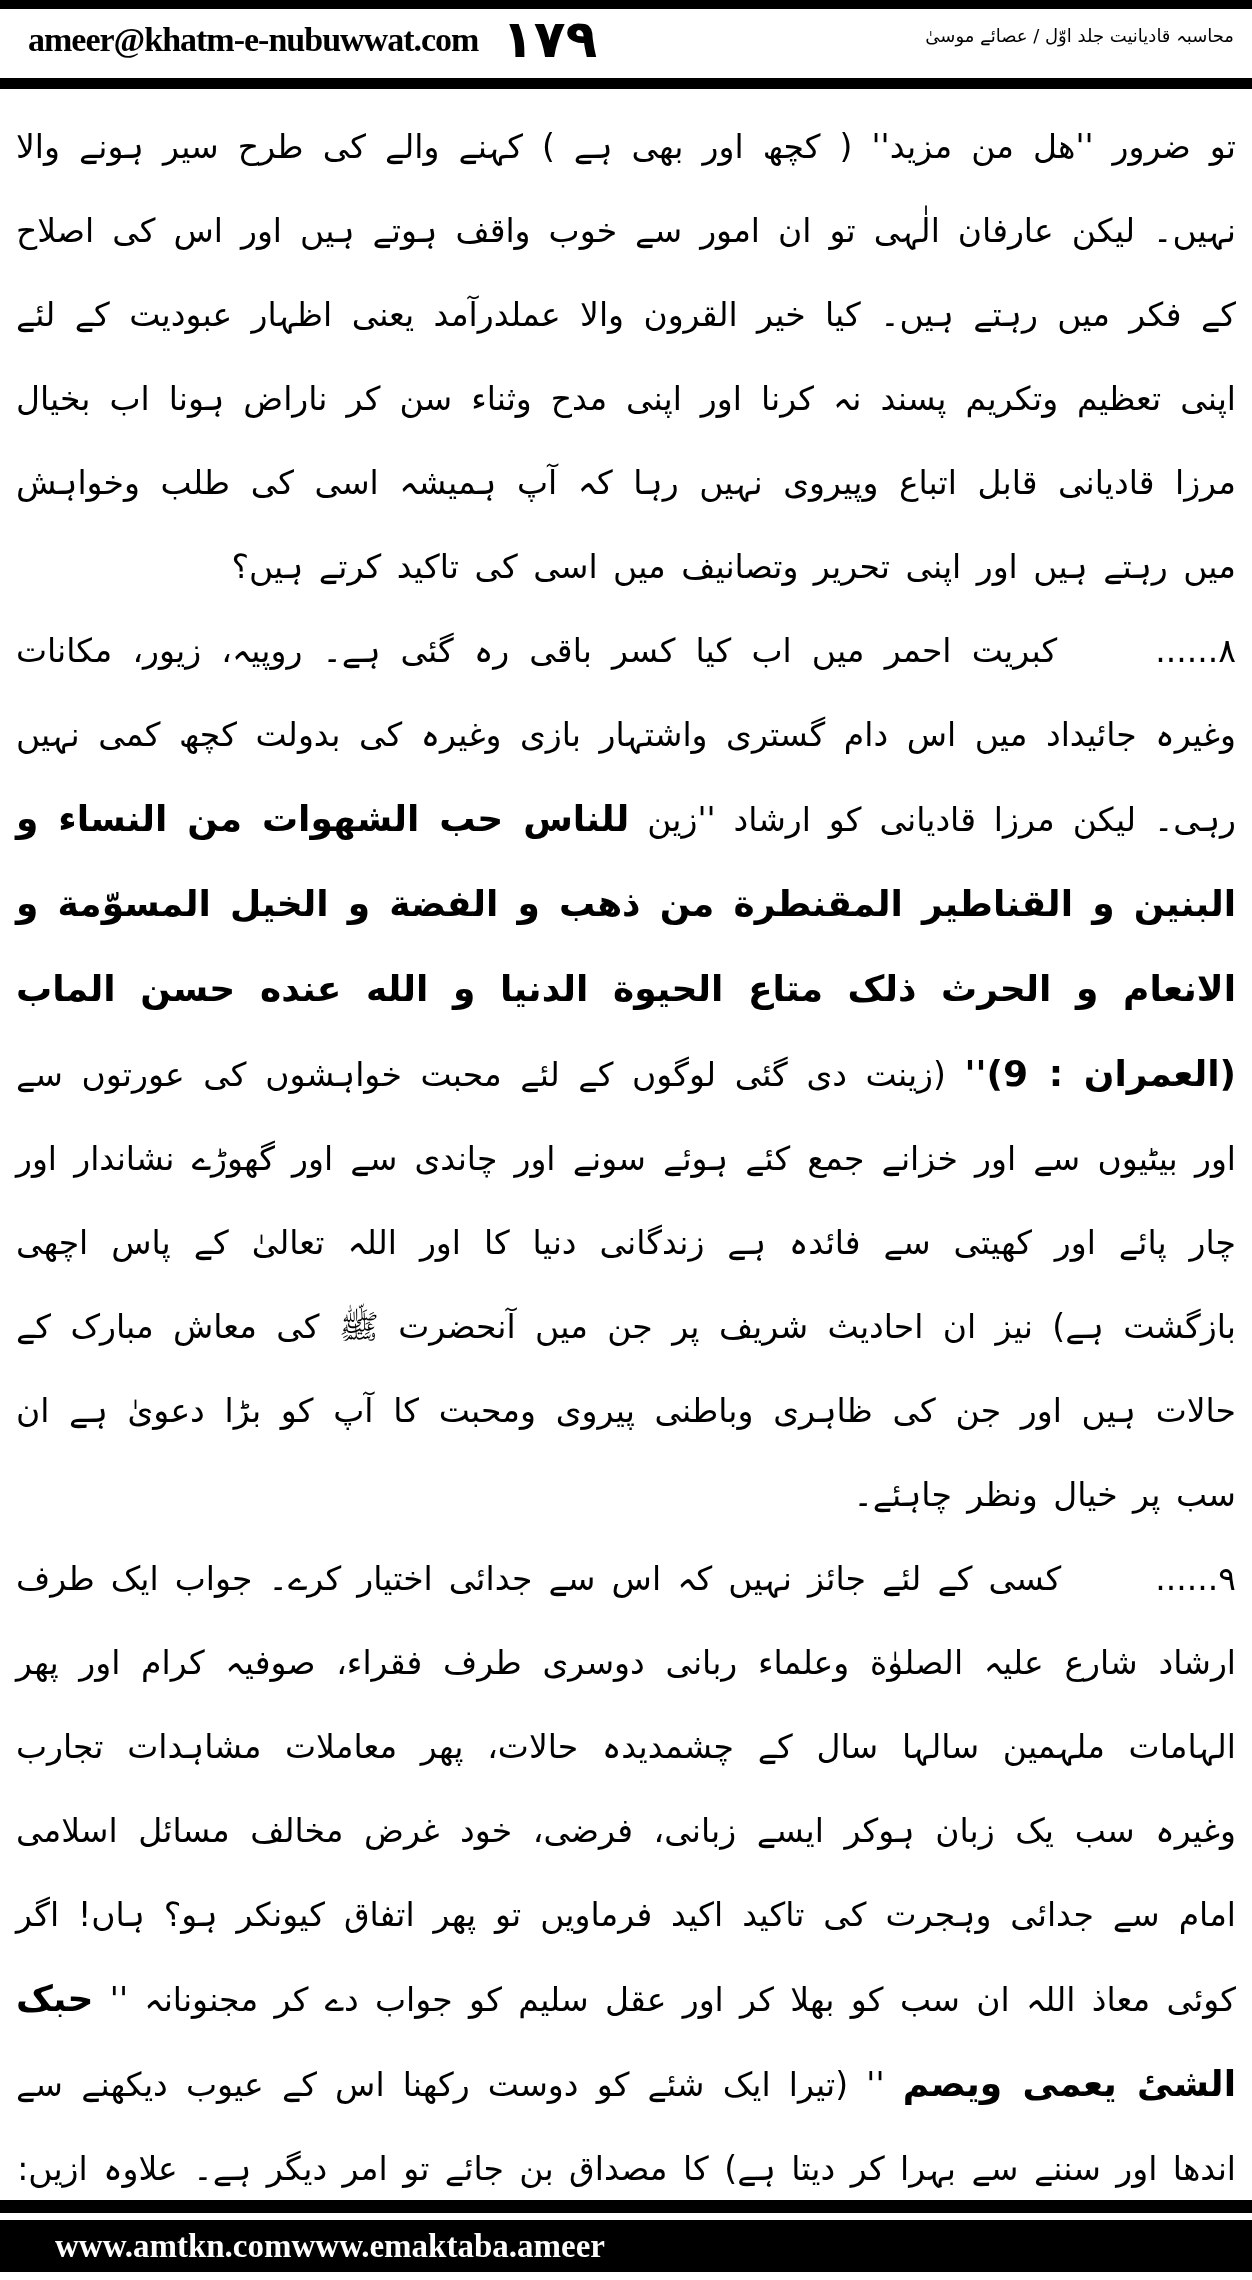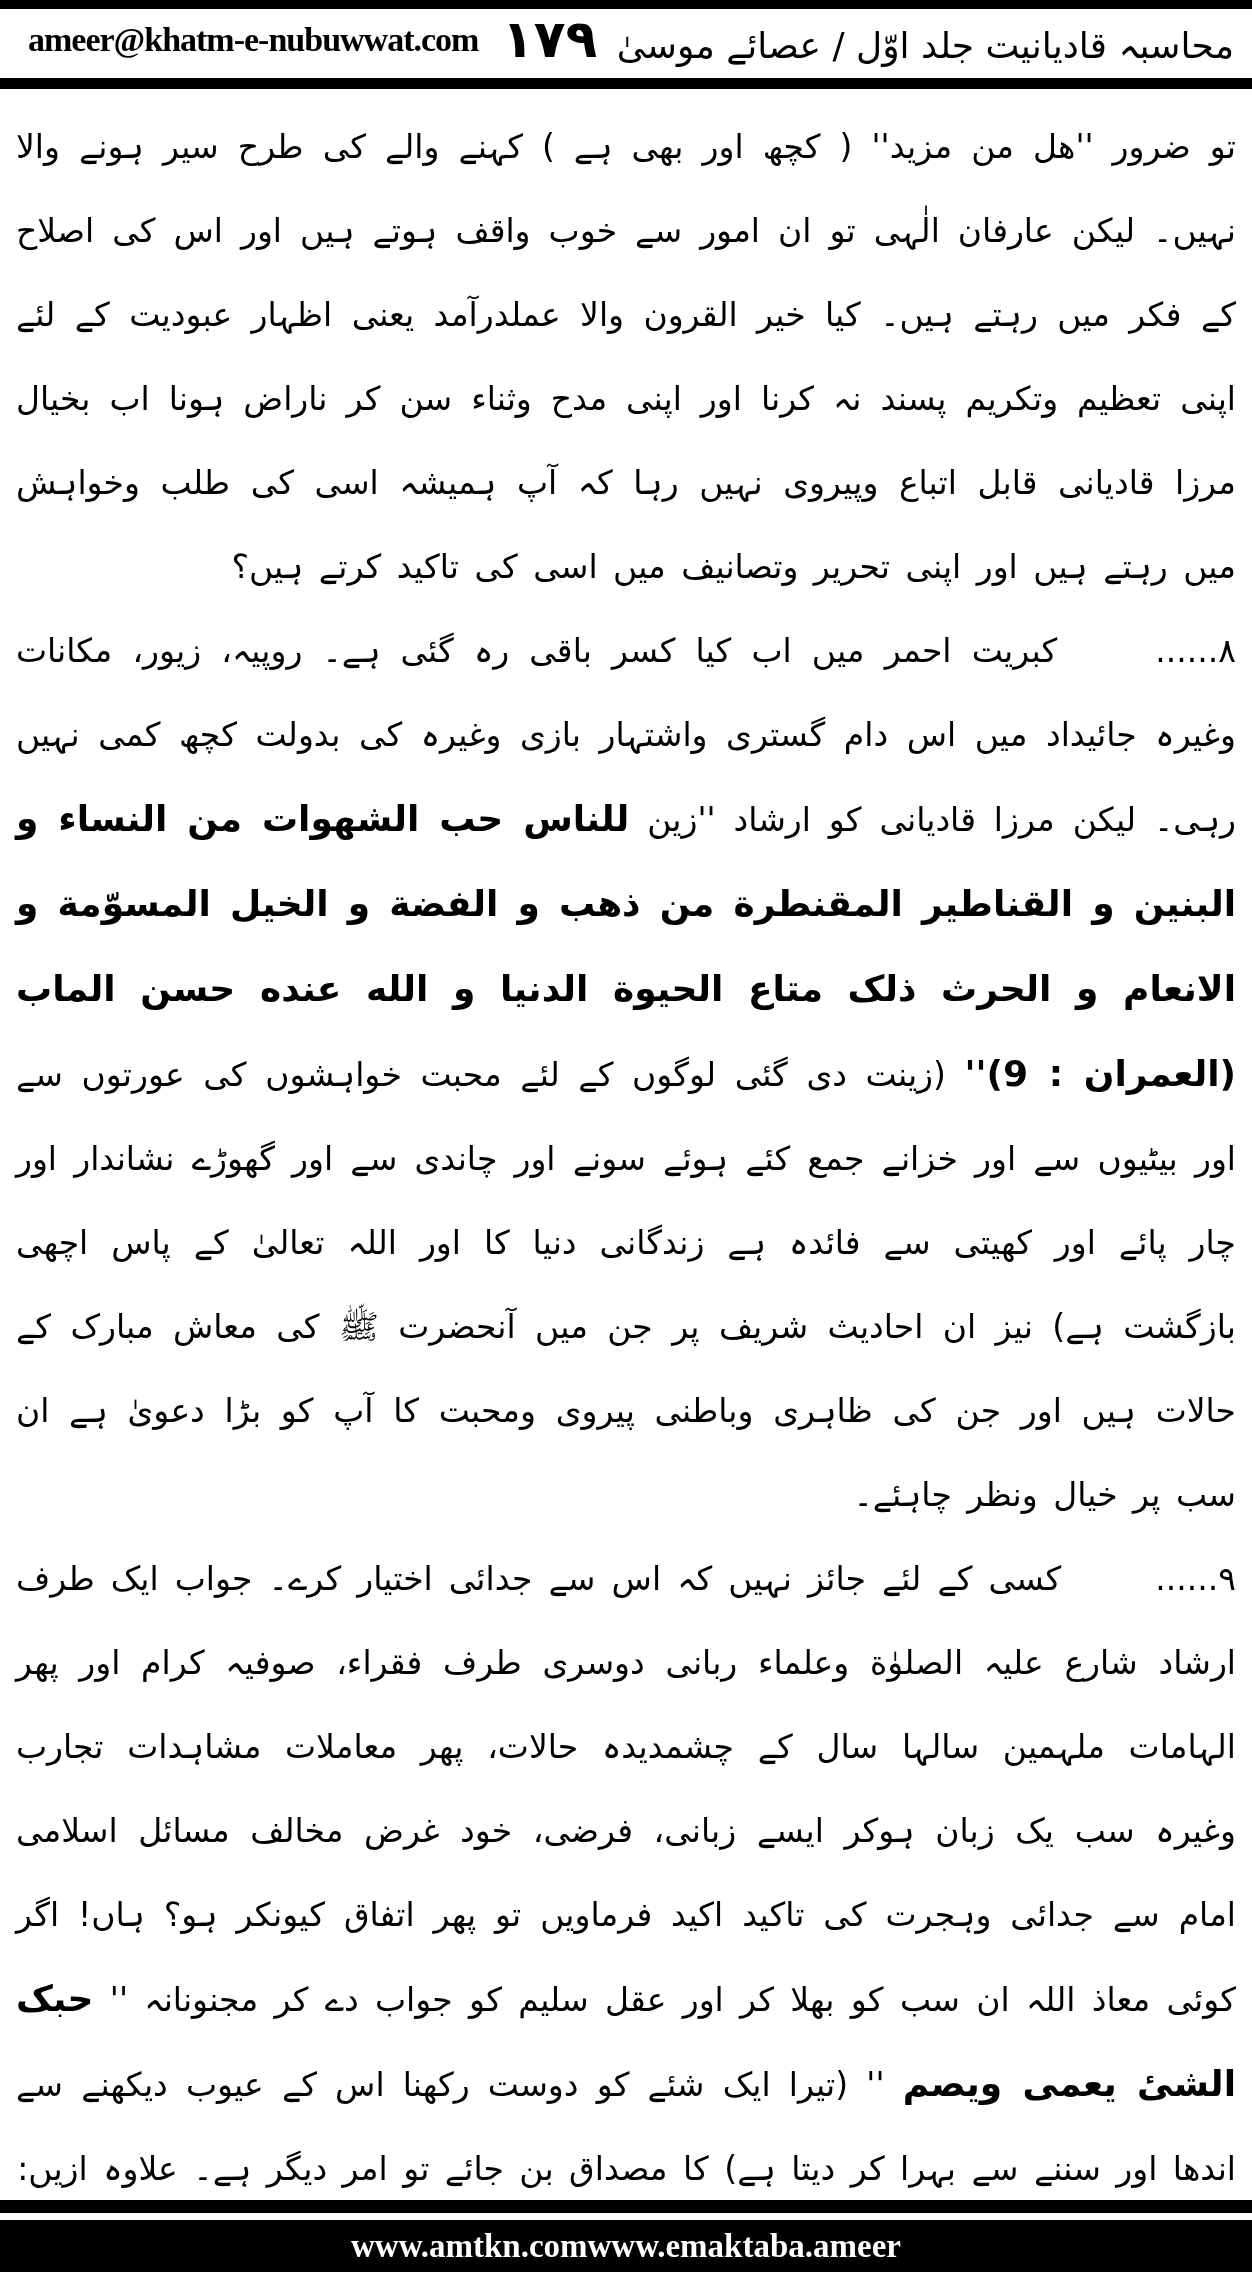--- a/index.html
+++ b/index.html
@@ -22,21 +22,21 @@
     white-space: nowrap;
   }
   .pagenum {
     position: absolute; left: 502px; top: 0px;
     font-size: 52px; font-weight: bold;
     font-family: "DejaVu Sans", sans-serif;
     direction: rtl;
   }
   .booktitle {
     position: absolute; right: 18px; top: 16px;
-    font-size: 36px; direction: rtl; white-space: nowrap;
+    font-size: 18px; direction: rtl; white-space: nowrap;
     font-family: "DejaVu Sans", sans-serif;
   }
   .rule { height: 11px; background: #000; flex: none; }
   .bodytext {
     flex: 1 1 auto; overflow: hidden;
     padding: 16px 16px 0 16px;
     direction: rtl;
     text-align: justify;
     font-size: 33px;
     line-height: 84px;
@@ -47,21 +47,21 @@
   .quran {
     font-weight: bold;
     font-size: 36px;
     font-family: "DejaVu Sans", sans-serif;
   }
   .footer-rule { height: 13px; background: #000; flex: none; }
   .footerbar {
     height: 52px; background: #000;
     margin-top: 7px; margin-bottom: 8px;
     flex: none;
-    display: flex; align-items: center; justify-content: center;
+    display: flex; align-items: center; justify-content: flex-start;
     padding: 0 55px;
   }
   .footerbar .url {
     color: #fff;
     font-family: "Liberation Serif", serif;
     font-weight: bold; font-size: 33px;
     white-space: nowrap;
   }
 </style>
 </head>

